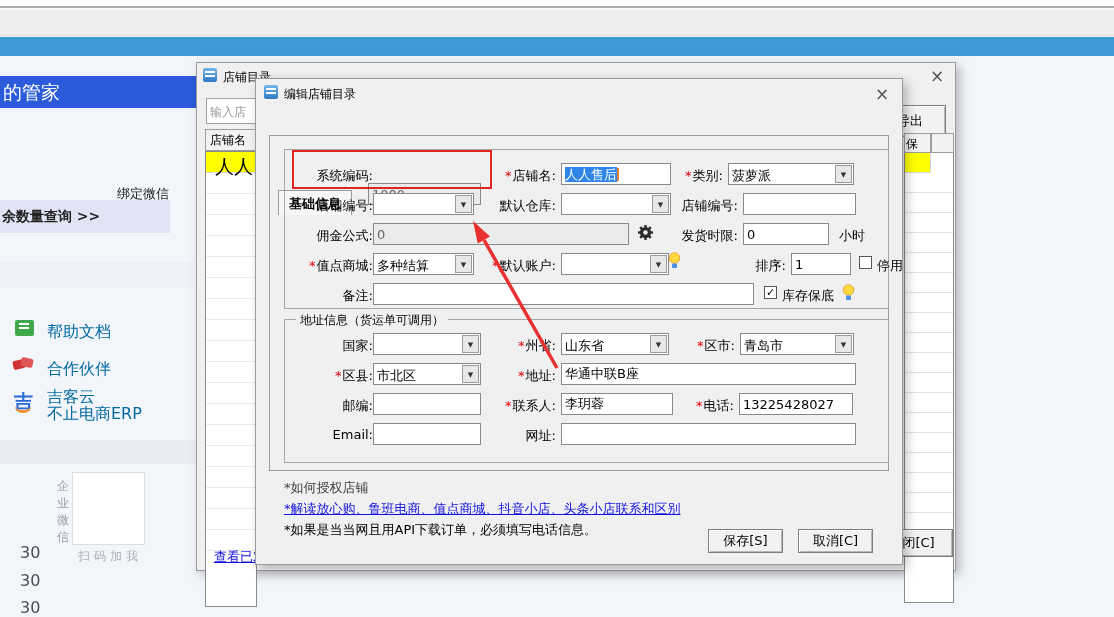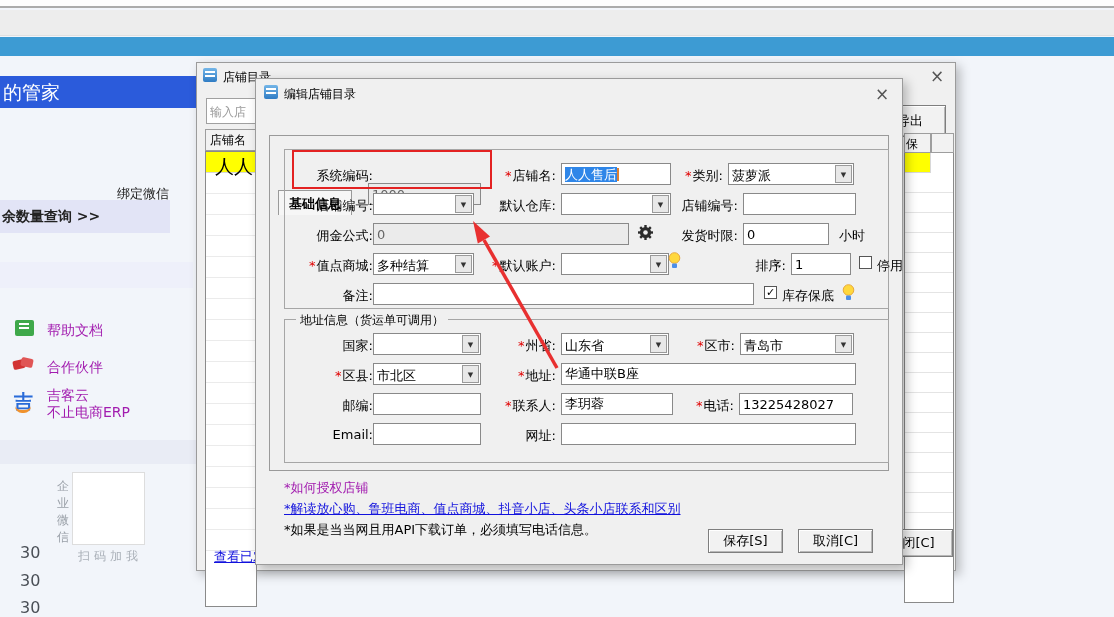--- a/index.html
+++ b/index.html
@@ -9,21 +9,21 @@
   
   .top-white { position:absolute; left:0; top:0; width:1114px; height:8px; background:#fdfdfd; border-bottom:2px solid #ababab; }
   .top-grey  { position:absolute; left:0; top:10px; width:1114px; height:26px; background:#ededed; border-bottom:1px solid #e0e0e0; }
   .blue-strip{ position:absolute; left:0; top:37px; width:1114px; height:19px; background:#3d9bd3; }
   .blue-banner{ position:absolute; left:0; top:76px; width:420px; height:32px; background:#2b5bdb; color:#fff; font-size:19px; line-height:32px; padding-left:3px; z-index:1; }
   .band1 { position:absolute; left:0; top:200px; width:170px; height:33px; background:#e2e4f6; z-index:1; }
   .band1 span { font-size:14px; color:#222; line-height:33px; padding-left:2px; display:inline-block; font-weight:bold; }
   .band2 { position:absolute; left:0; top:262px; width:193px; height:26px; background:#eef0fa; z-index:1; }
   .band3 { position:absolute; left:0; top:440px; width:196px; height:24px; background:#e9ecf5; z-index:1; }
   .bind-wechat { position:absolute; left:117px; top:185px; font-size:13px; color:#222; z-index:1; }
-  .side-link { position:absolute; z-index:1; font-size:14px; color:#a21caf; }
+  .side-link { position:absolute; z-index:1; font-size:16px; color:#0369a1; }
   .icon-book { position:absolute; left:15px; top:320px; width:19px; height:16px; background:#3fa84a; border-radius:2px; z-index:1; }
   .icon-book:after { content:""; position:absolute; left:4px; top:3px; width:10px; height:2px; background:#fff; box-shadow:0 4px 0 #fff; }
   .icon-hand { position:absolute; left:13px; top:357px; width:21px; height:15px; z-index:1; }
   .hand-a { position:absolute; left:0; top:3px; width:12px; height:9px; background:#d23333; border-radius:2px; transform:rotate(-12deg); }
   .hand-b { position:absolute; left:8px; top:1px; width:12px; height:9px; background:#e05555; border-radius:2px; transform:rotate(12deg); }
   .icon-ji { position:absolute; left:14px; top:389px; width:20px; height:24px; color:#2a6bd8; font-size:19px; font-weight:bold; z-index:1; }
   .icon-ji:after { content:""; position:absolute; left:1px; bottom:0px; width:16px; height:4px; border-bottom:3px solid #f0922d; border-radius:0 0 8px 8px; }
   .qr-vert { position:absolute; left:57px; top:478px; width:14px; font-size:12px; color:#9aa0a8; line-height:17px; text-align:left; z-index:1; }
   .qr-box { position:absolute; left:72px; top:472px; width:73px; height:73px; background:#fff; border:1px solid #ddd; z-index:1; }
   .qr-cap { position:absolute; left:78px; top:548px; font-size:12px; color:#aab0b8; letter-spacing:4px; z-index:1; }
@@ -60,21 +60,21 @@
   input.fld { outline:none; }
   .dd { position:absolute; height:22px; background:#fff; border:1px solid #898989; font-size:13px; color:#000; }
   .dd .val { position:absolute; left:3px; top:3px; white-space:nowrap; }
   .dd .arrow-btn { position:absolute; right:1px; top:1px; bottom:1px; width:17px; background:#e8e8e8; border:1px solid #9a9a9a; font-size:7px; color:#333; text-align:center; line-height:18px; }
   .suffix { position:absolute; font-size:13px; color:#000; white-space:nowrap; }
   .cb { position:absolute; width:13px; height:13px; background:#fff; border:1px solid #555; font-size:11px; line-height:12px; text-align:center; color:#000; }
   .cb-lbl { position:absolute; font-size:13px; color:#000; white-space:nowrap; }
   .sel { background:#2f86e8; color:#fff; }
   .caret { display:inline-block; width:2px; height:13px; background:#e08030; vertical-align:-2px; }
   .note { position:absolute; font-size:13px; white-space:nowrap; }
-  .note.red { color:#a21caf; }
+  .note.red { color:#404040; }
   .note.link { color:#1212dd; text-decoration:underline; }
   .note.plain { color:#000; }
 
   .bulb { position:absolute; width:13px; height:17px; }
   .gear { position:absolute; width:17px; height:17px; }
 
   
   .anno-rect { position:absolute; left:292px; top:150px; width:200px; height:39px; border:2px solid #e32222; z-index:50; }
   .anno-svg { position:absolute; left:0; top:0; width:1114px; height:617px; z-index:50; pointer-events:none; }
 </style>

